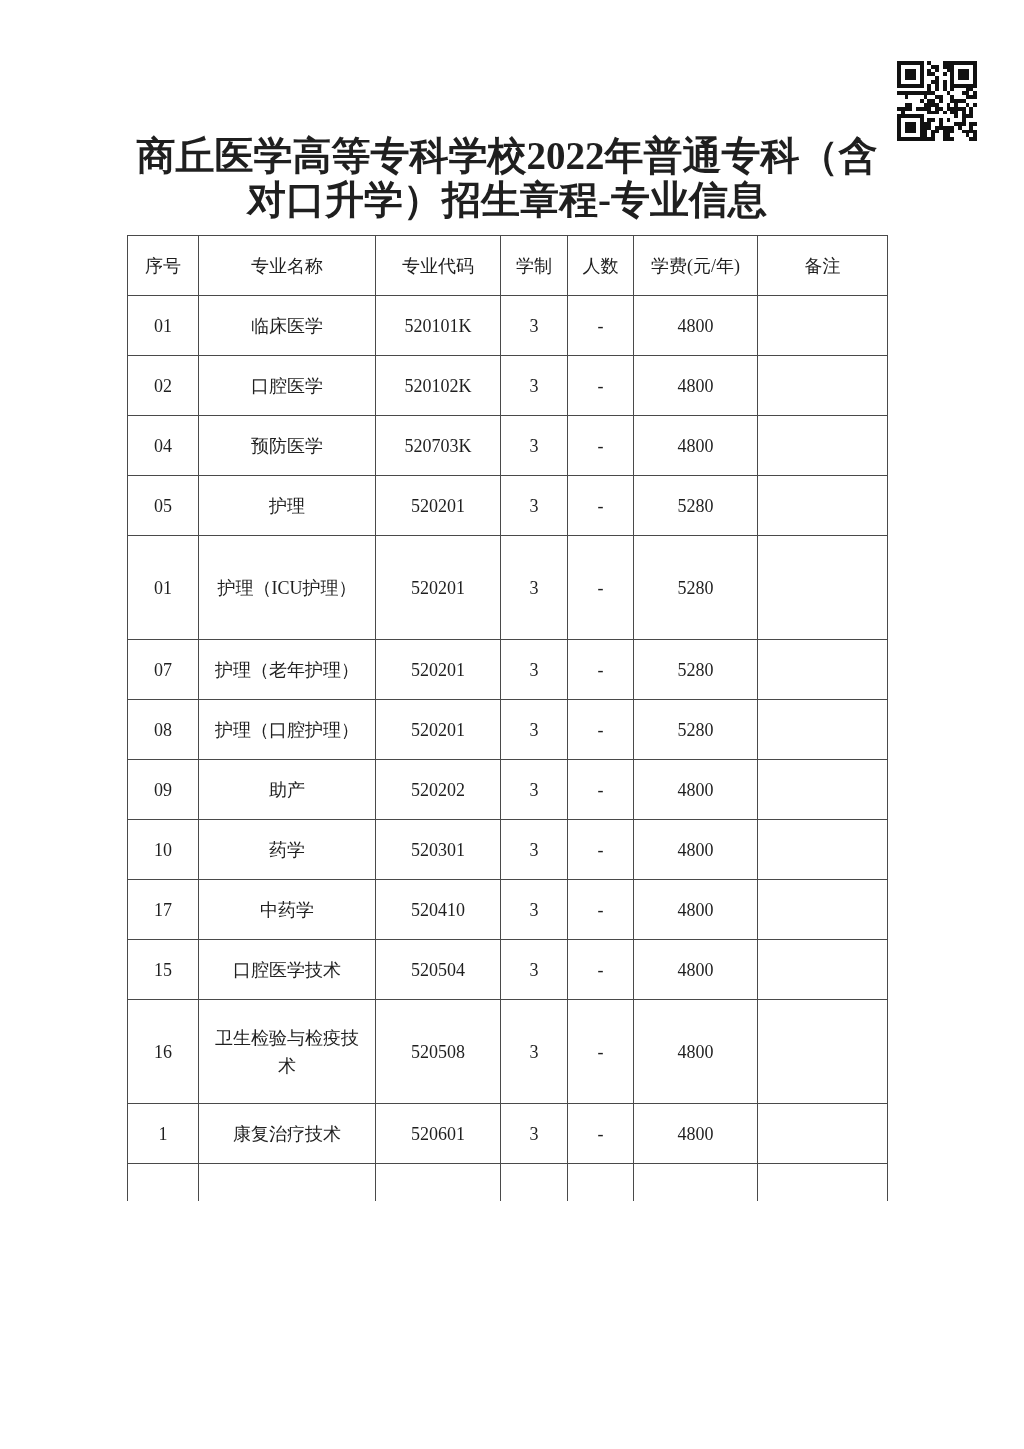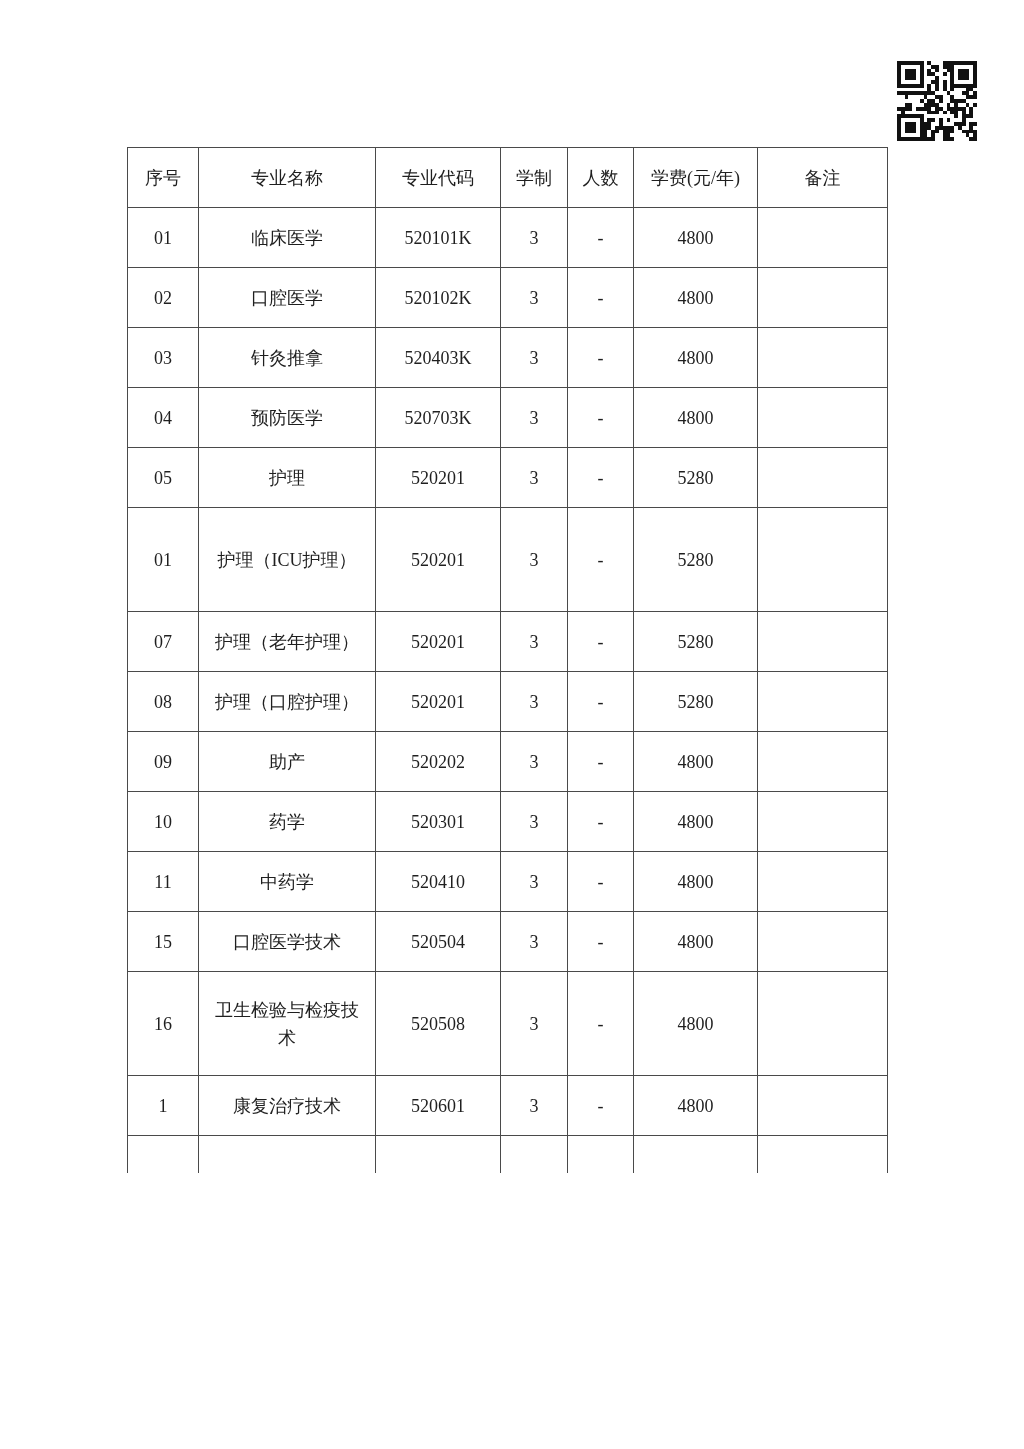--- a/index.html
+++ b/index.html
@@ -295,20 +295,24 @@
       <rect x="8" y="20" width="1" height="1" fill="#111111"></rect>
       <rect x="9" y="20" width="1" height="1" fill="#111111"></rect>
       <rect x="12" y="20" width="1" height="1" fill="#111111"></rect>
       <rect x="13" y="20" width="1" height="1" fill="#111111"></rect>
       <rect x="14" y="20" width="1" height="1" fill="#111111"></rect>
       <rect x="19" y="20" width="1" height="1" fill="#111111"></rect>
       <rect x="20" y="20" width="1" height="1" fill="#111111"></rect>
     </svg>
 
   <div class="content">
+    <h1 class="title">
+      <span class="title-line">商丘医学高等专科学校2022年普通专科（含</span>
+      <span class="title-line">对口升学）招生章程-专业信息</span>
+    </h1>
 
     <table class="majors">
       <colgroup id="majors-colgroup">
           <col style="width: 71px;">
           <col style="width: 177px;">
           <col style="width: 125px;">
           <col style="width: 67px;">
           <col style="width: 66px;">
           <col style="width: 124px;">
           <col style="width: 130px;">
@@ -337,29 +341,20 @@
           <tr>
             <td>02</td>
             <td>口腔医学</td>
             <td>520102K</td>
             <td>3</td>
             <td>-</td>
             <td>4800</td>
             <td></td>
           </tr>
           <tr>
-            <td>03</td>
-            <td>针灸推拿</td>
-            <td>520403K</td>
-            <td>3</td>
-            <td>-</td>
-            <td>4800</td>
-            <td></td>
-          </tr>
-          <tr>
             <td>04</td>
             <td>预防医学</td>
             <td>520703K</td>
             <td>3</td>
             <td>-</td>
             <td>4800</td>
             <td></td>
           </tr>
           <tr>
             <td>05</td>
@@ -409,21 +404,21 @@
           <tr>
             <td>10</td>
             <td>药学</td>
             <td>520301</td>
             <td>3</td>
             <td>-</td>
             <td>4800</td>
             <td></td>
           </tr>
           <tr>
-            <td>11</td>
+            <td>17</td>
             <td>中药学</td>
             <td>520410</td>
             <td>3</td>
             <td>-</td>
             <td>4800</td>
             <td></td>
           </tr>
           <tr>
             <td>15</td>
             <td>口腔医学技术</td>

